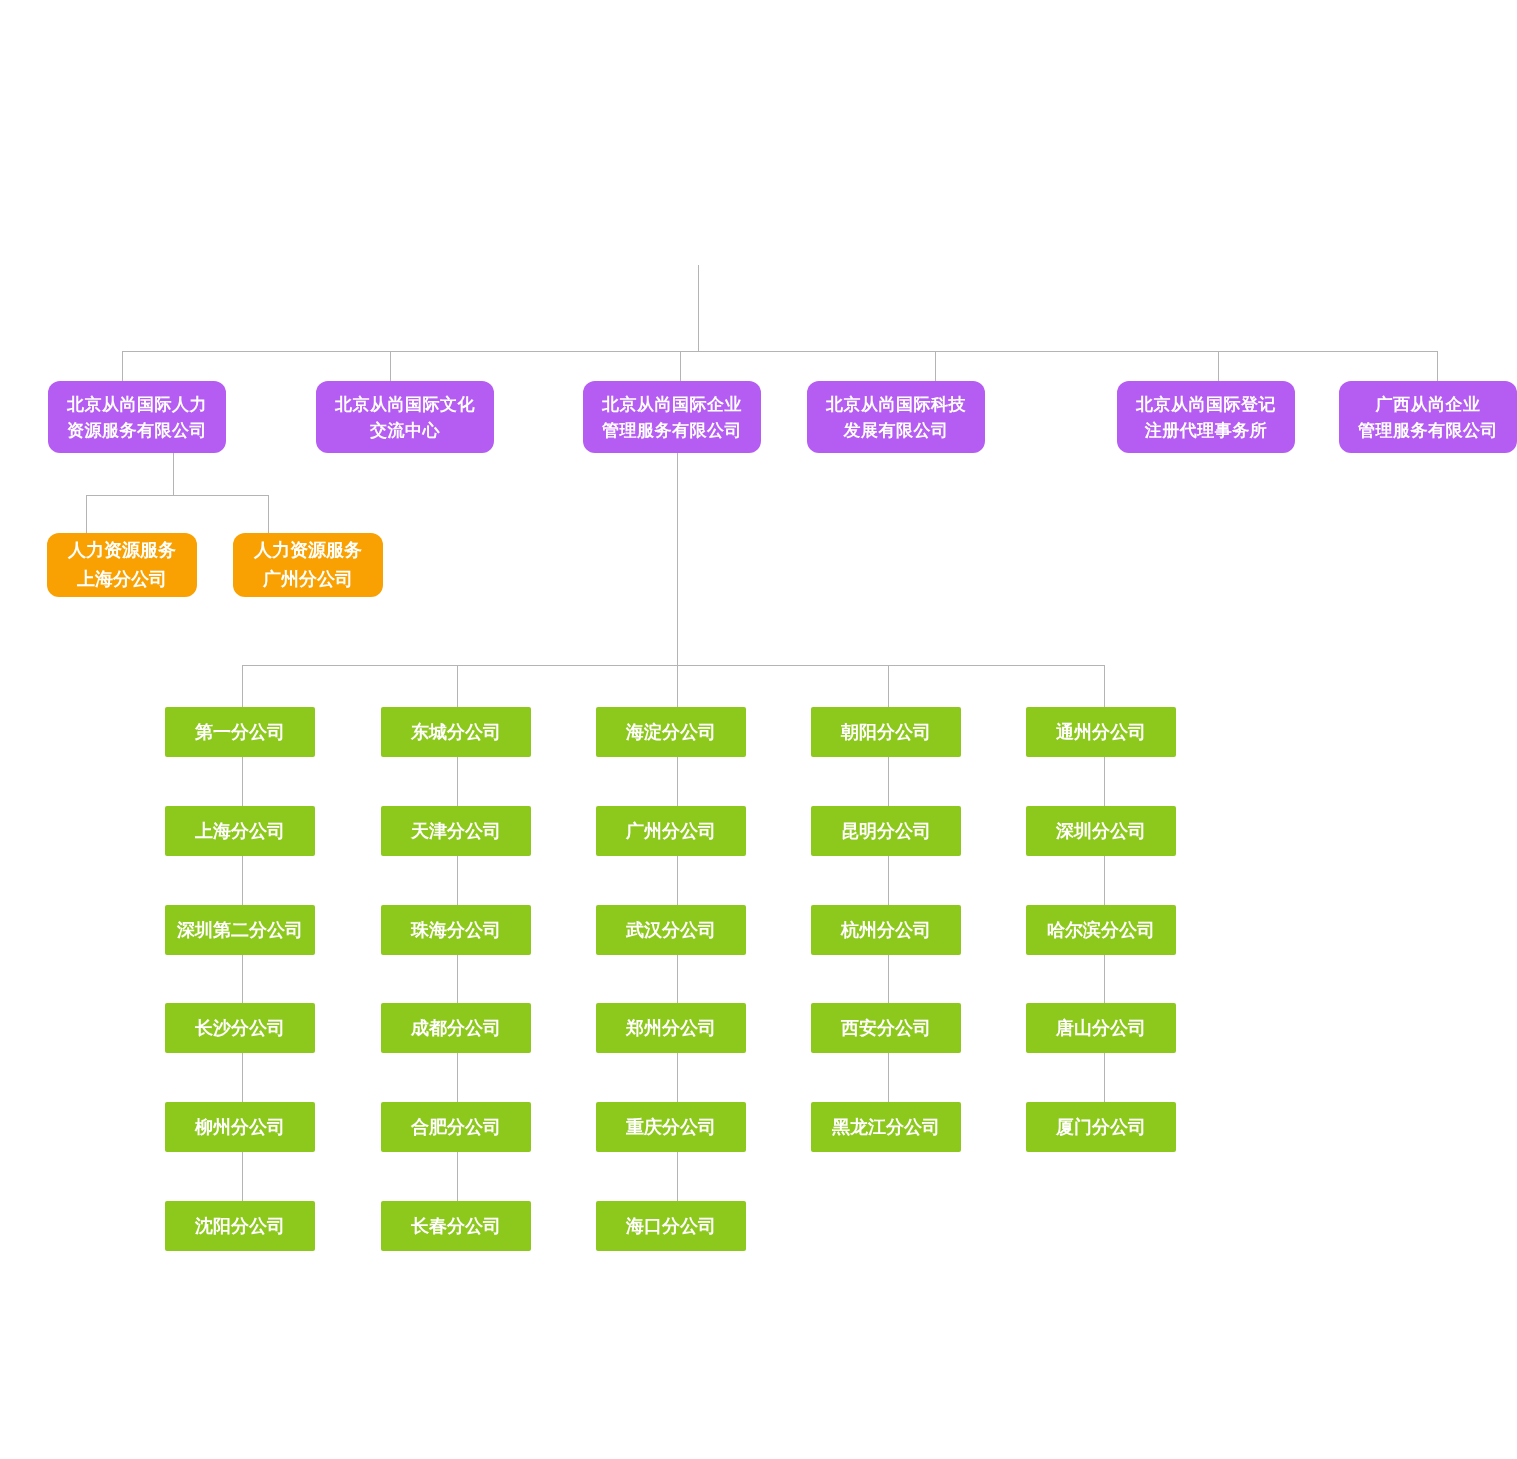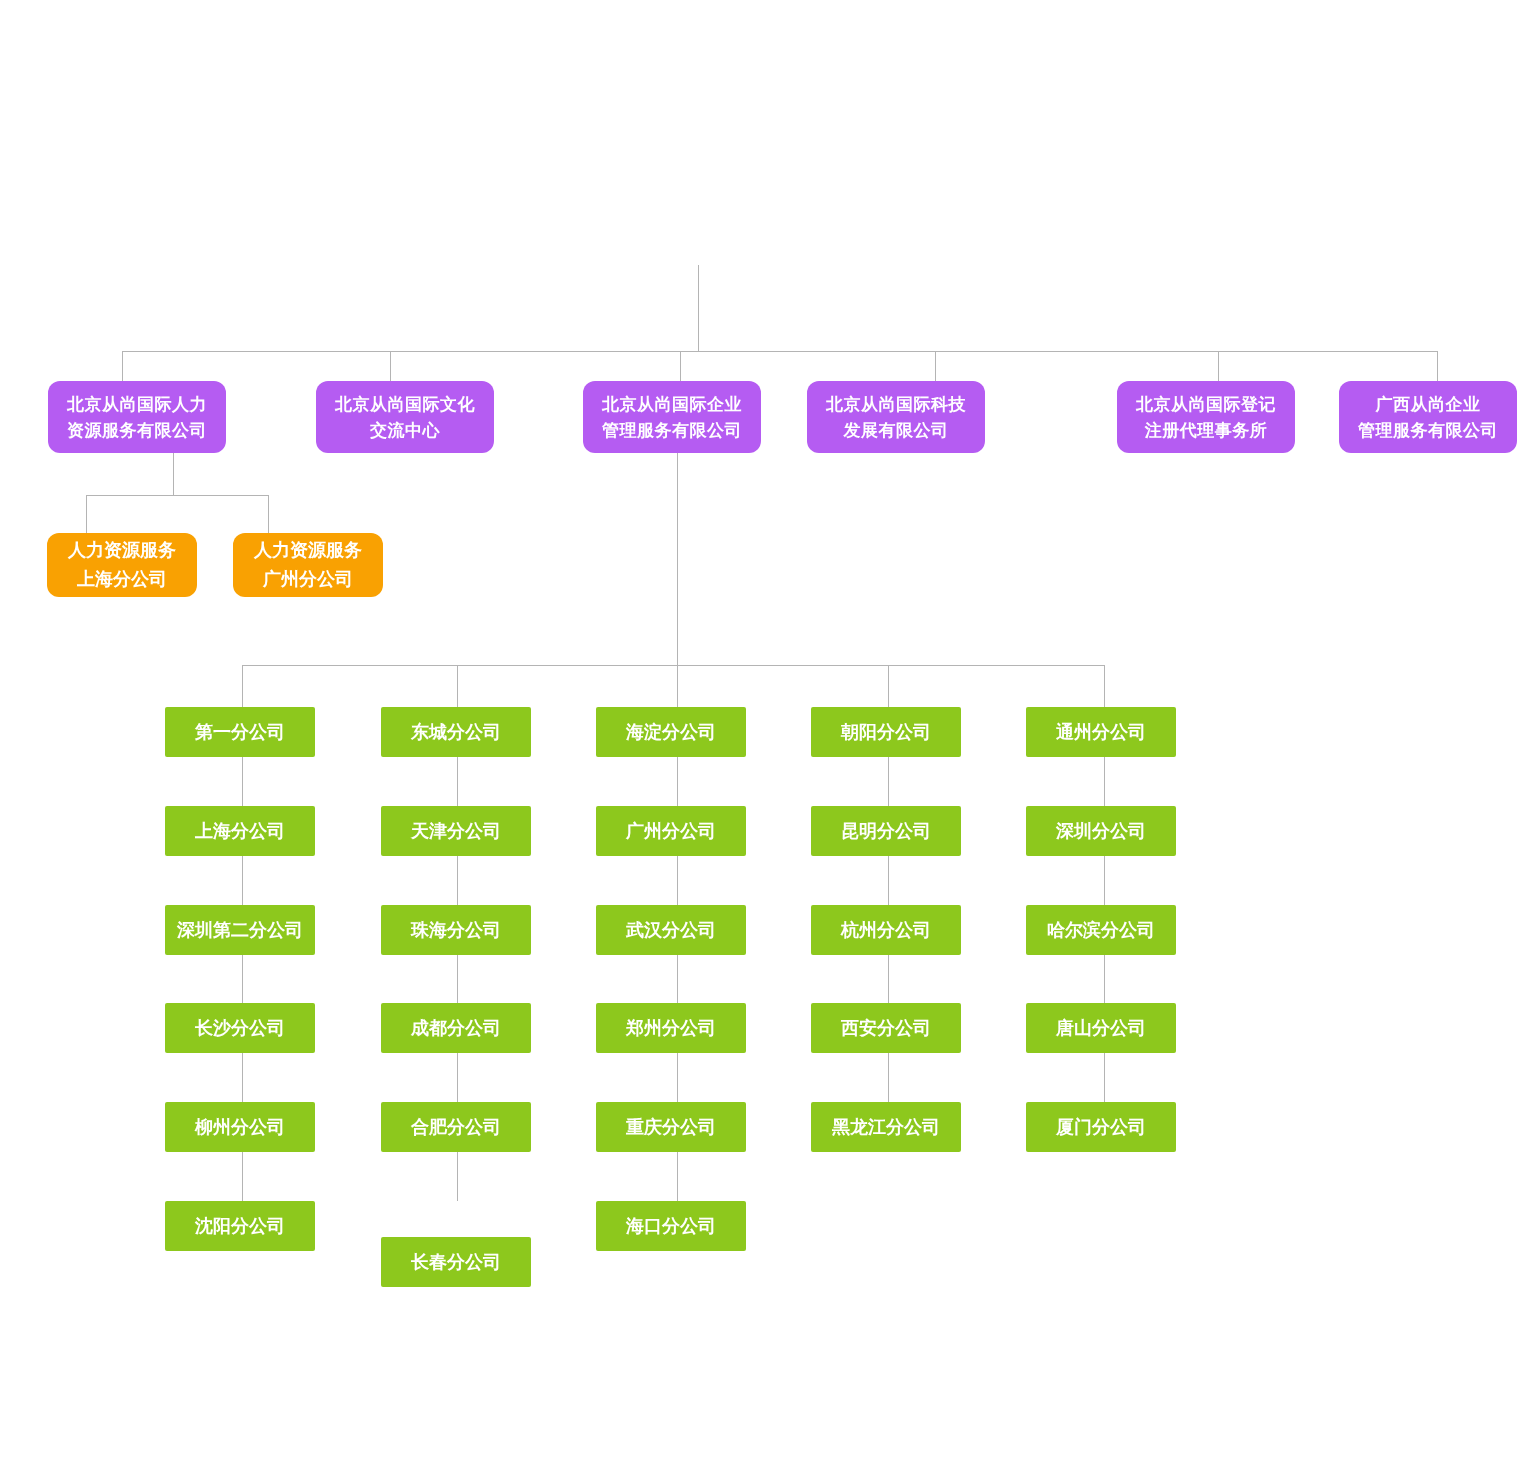--- a/index.html
+++ b/index.html
@@ -99,21 +99,21 @@
     <div class="node branch" style="left: 165px; top: 806px; width: 150px; height: 50px;">上海分公司</div>
     <div class="node branch" style="left: 165px; top: 905px; width: 150px; height: 50px;">深圳第二分公司</div>
     <div class="node branch" style="left: 165px; top: 1003px; width: 150px; height: 50px;">长沙分公司</div>
     <div class="node branch" style="left: 165px; top: 1102px; width: 150px; height: 50px;">柳州分公司</div>
     <div class="node branch" style="left: 165px; top: 1201px; width: 150px; height: 50px;">沈阳分公司</div>
     <div class="node branch" style="left: 381px; top: 707px; width: 150px; height: 50px;">东城分公司</div>
     <div class="node branch" style="left: 381px; top: 806px; width: 150px; height: 50px;">天津分公司</div>
     <div class="node branch" style="left: 381px; top: 905px; width: 150px; height: 50px;">珠海分公司</div>
     <div class="node branch" style="left: 381px; top: 1003px; width: 150px; height: 50px;">成都分公司</div>
     <div class="node branch" style="left: 381px; top: 1102px; width: 150px; height: 50px;">合肥分公司</div>
-    <div class="node branch" style="left: 381px; top: 1201px; width: 150px; height: 50px; margin-top: 36px;">长春分公司</div>
+    <div class="node branch" style="left: 381px; top: 1201px; width: 150px; height: 50px;">长春分公司</div>
     <div class="node branch" style="left: 596px; top: 707px; width: 150px; height: 50px;">海淀分公司</div>
     <div class="node branch" style="left: 596px; top: 806px; width: 150px; height: 50px;">广州分公司</div>
     <div class="node branch" style="left: 596px; top: 905px; width: 150px; height: 50px;">武汉分公司</div>
     <div class="node branch" style="left: 596px; top: 1003px; width: 150px; height: 50px;">郑州分公司</div>
     <div class="node branch" style="left: 596px; top: 1102px; width: 150px; height: 50px;">重庆分公司</div>
     <div class="node branch" style="left: 596px; top: 1201px; width: 150px; height: 50px;">海口分公司</div>
     <div class="node branch" style="left: 811px; top: 707px; width: 150px; height: 50px;">朝阳分公司</div>
     <div class="node branch" style="left: 811px; top: 806px; width: 150px; height: 50px;">昆明分公司</div>
     <div class="node branch" style="left: 811px; top: 905px; width: 150px; height: 50px;">杭州分公司</div>
     <div class="node branch" style="left: 811px; top: 1003px; width: 150px; height: 50px;">西安分公司</div>

